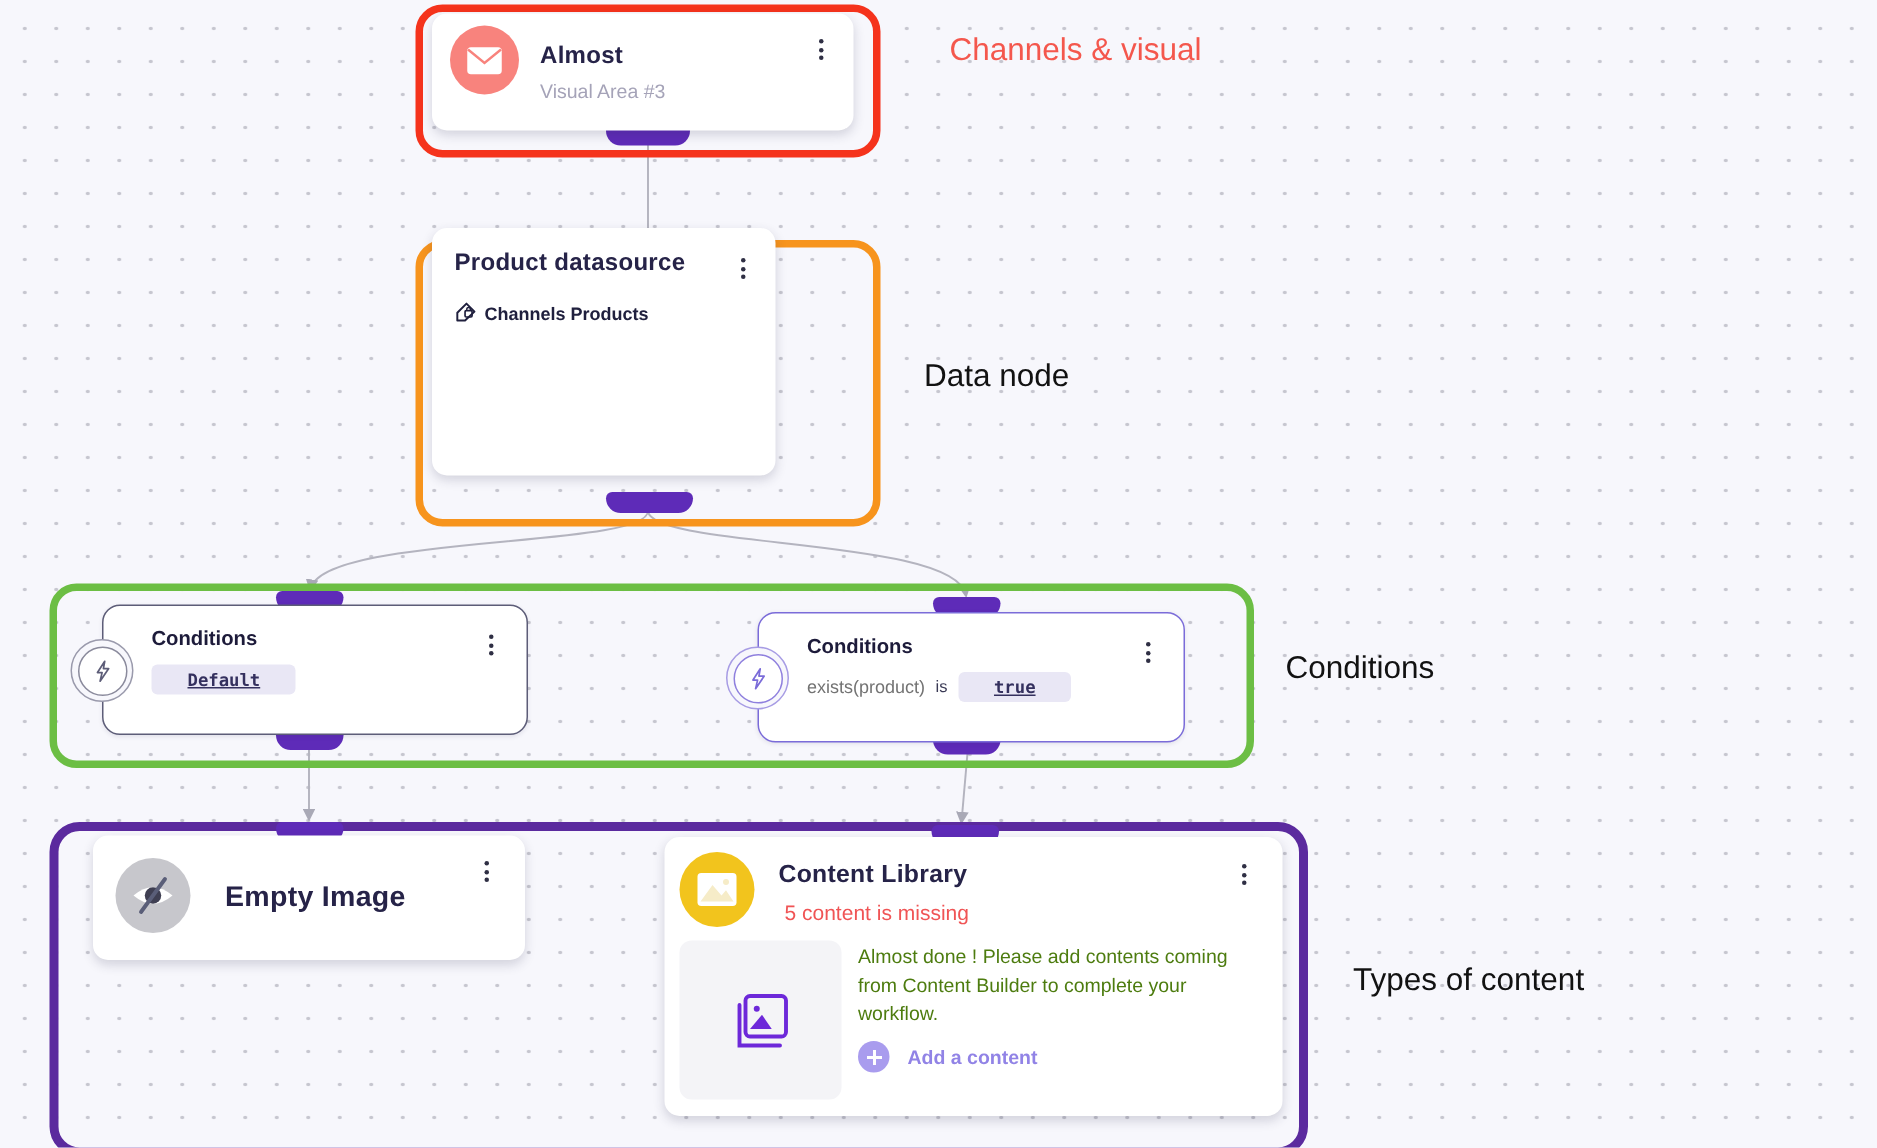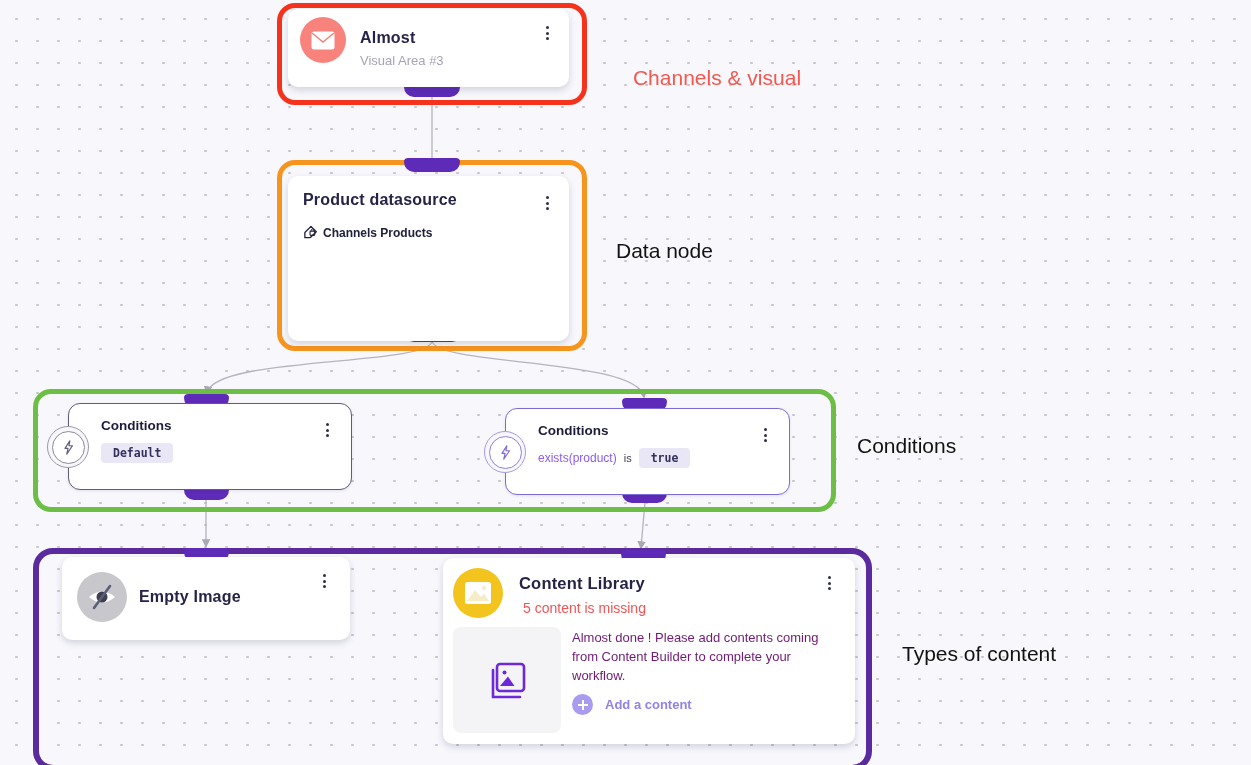--- a/index.html
+++ b/index.html
@@ -36,76 +36,76 @@
   .kebab{position:absolute;display:flex;flex-direction:column;align-items:center;gap:2.5px;
          padding:3px 6px;cursor:pointer;background:none;border:none;}
   .kebab i{display:block;width:3px;height:3px;border-radius:50%;background:#2f2f44;}
   
   #email-card{left:288px;top:9px;width:281px;height:78px;}
   .avatar{position:absolute;border-radius:50%;display:flex;align-items:center;justify-content:center;}
   #email-avatar{left:12px;top:8px;width:46px;height:46px;background:#f8837d;}
   #email-title{position:absolute;left:72px;top:20px;}
   #email-sub{position:absolute;left:72px;top:44px;}
   
-  #product-card{left:288px;top:176px;width:281px;height:165px;}
+  #product-card{left:288px;top:152px;width:229px;height:165px;}
   #product-title{position:absolute;left:15px;top:15px;}
   .source-row{position:absolute;left:15px;top:49px;display:flex;align-items:center;gap:5px;
               font-size:12px;font-weight:bold;color:#20203e;}
   
   .cond-card{
     position:absolute;z-index:4;background:#fff;border-radius:12px;
     box-shadow:0 1px 3px rgba(45,42,80,.10);
   }
   #condL-card{left:68px; top:403px;width:282px;height:85px;border:1px solid #5d5d78;}
   #condR-card{left:505px;top:408px;width:283px;height:85px;border:1px solid #7b6cd9;}
   .cond-title{position:absolute;left:32px;top:14px;font-size:13.5px;font-weight:bold;color:#1d1b3a;}
   .cond-row{position:absolute;left:32px;top:39px;display:flex;align-items:center;gap:7px;}
   .mono-badge{
     font-family:"DejaVu Sans Mono", monospace;font-size:11.5px;font-weight:bold;
-    color:#34305e;background:#e9e7f5;padding:3px 12px;border-radius:4px;
-  }
-  .expr-text{font-size:12px;color:#8b5cf6;}
+    color:#34305e;background:#e9e7f5;padding:3px 24px;border-radius:4px;text-decoration:underline;
+  }
+  .expr-text{font-size:12px;color:#737373;}
   .op-text{font-size:11px;color:#3a3a55;}
   .cond-badge{
     position:absolute;left:-22px;top:22px;width:40px;height:40px;border-radius:50%;
     display:flex;align-items:center;justify-content:center;z-index:5;
   }
   .cond-badge .ring{
     width:31px;height:31px;border-radius:50%;background:#fff;
     display:flex;align-items:center;justify-content:center;
   }
   #condL-badge{border:1px solid #9a9aac;background:#f7f7fc;}
   #condL-badge .ring{border:1.4px solid #8a8a9c;color:#5d5d78;}
   #condR-badge{border:1px solid #a79ce4;background:#f7f7fc;}
   #condR-badge .ring{border:1.4px solid #8f80de;color:#7b6cd9;}
   
   #empty-card{left:62px;top:557px;width:288px;height:83px;}
   #empty-avatar{left:15px;top:15px;width:50px;height:50px;background:#c7c7cc;}
-  #empty-title{position:absolute;left:77px;top:31px;font-size:16px;}
+  #empty-title{position:absolute;left:88px;top:31px;font-size:19px;}
   
   #library-card{left:443px;top:558px;width:412px;height:186px;}
   #library-avatar{left:10px;top:10px;width:50px;height:50px;background:#f2c41d;}
   #library-title{position:absolute;left:76px;top:16px;font-size:16.5px;}
   #library-warning{position:absolute;left:80px;top:42px;font-size:14px;color:#f05455;}
   #library-thumb{
     position:absolute;left:10px;top:69px;width:108px;height:106px;
     background:#f4f4f7;border-radius:8px;display:flex;align-items:center;justify-content:center;
   }
   #library-msg{position:absolute;left:129px;top:71px;width:254px;
-               font-size:13px;line-height:1.45;color:#701a75;}
+               font-size:13px;line-height:1.45;color:#4d7c0f;}
   #library-add{position:absolute;left:129px;top:136px;display:flex;align-items:center;gap:12px;
                background:none;border:none;padding:0;cursor:pointer;}
   .plus-circle{width:21px;height:21px;border-radius:50%;background:#a99cee;position:relative;}
   .plus-circle::before,.plus-circle::after{content:"";position:absolute;background:#fff;}
   .plus-circle::before{left:5.5px;top:9.5px;width:10px;height:2px;}
   .plus-circle::after{left:9.5px;top:5.5px;width:2px;height:10px;}
   #library-add span{font-size:13px;font-weight:bold;color:#9183e6;}
   
   .anno-label{position:absolute;z-index:5;font-size:21px;color:#121212;}
-  #label-channels{left:597px;top:20px;width:240px;text-align:center;color:#f4574d;line-height:1.33;margin-top:44px;}
+  #label-channels{left:597px;top:20px;width:240px;text-align:center;color:#f4574d;line-height:1.33;}
   #label-datanode{left:616px;top:239px;text-align:center;}
   #label-conditions{left:857px;top:434px;}
   #label-types{left:902px;top:642px;}
 </style>
 </head>
 <body>
 
 <div id="canvas">
 
   <svg id="edges" width="1251" height="765">

